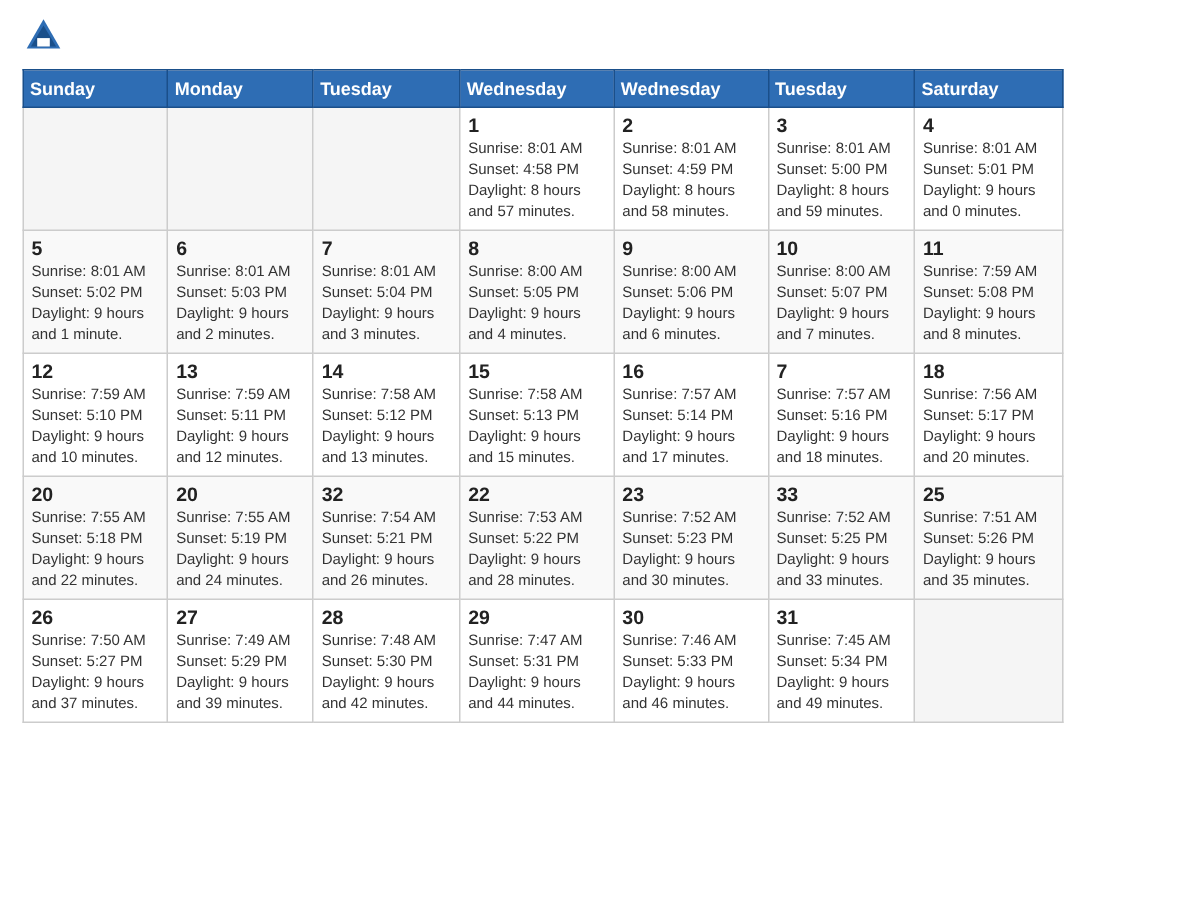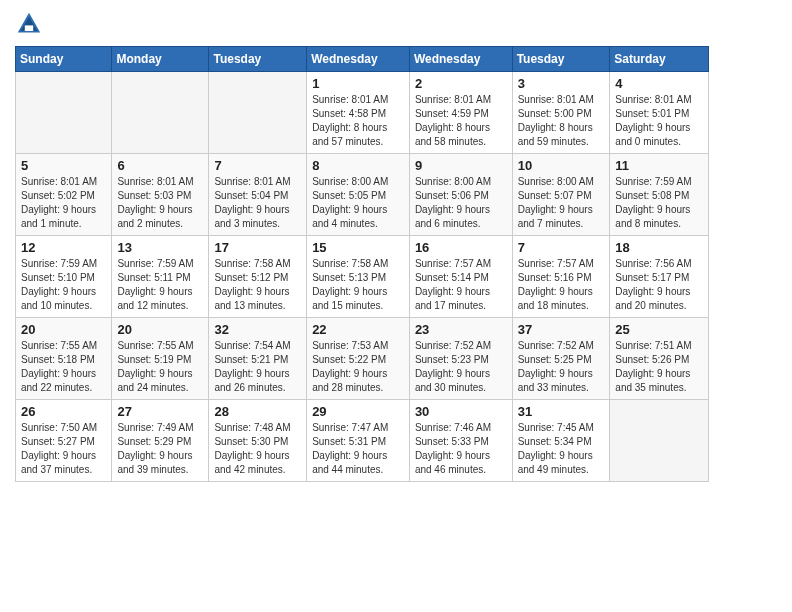--- a/index.html
+++ b/index.html
@@ -185,21 +185,21 @@
         <tr class="row-odd">
           <td>
             <span class="day-num">12</span>
             <div class="day-info">Sunrise: 7:59 AM<br>Sunset: 5:10 PM<br>Daylight: 9 hours and 10 minutes.</div>
           </td>
           <td>
             <span class="day-num">13</span>
             <div class="day-info">Sunrise: 7:59 AM<br>Sunset: 5:11 PM<br>Daylight: 9 hours and 12 minutes.</div>
           </td>
           <td>
-            <span class="day-num">17</span>
+            <span class="day-num">14</span>
             <div class="day-info">Sunrise: 7:58 AM<br>Sunset: 5:12 PM<br>Daylight: 9 hours and 13 minutes.</div>
           </td>
           <td>
             <span class="day-num">15</span>
             <div class="day-info">Sunrise: 7:58 AM<br>Sunset: 5:13 PM<br>Daylight: 9 hours and 15 minutes.</div>
           </td>
           <td>
             <span class="day-num">16</span>
             <div class="day-info">Sunrise: 7:57 AM<br>Sunset: 5:14 PM<br>Daylight: 9 hours and 17 minutes.</div>
           </td>
@@ -227,21 +227,21 @@
           </td>
           <td>
             <span class="day-num">22</span>
             <div class="day-info">Sunrise: 7:53 AM<br>Sunset: 5:22 PM<br>Daylight: 9 hours and 28 minutes.</div>
           </td>
           <td>
             <span class="day-num">23</span>
             <div class="day-info">Sunrise: 7:52 AM<br>Sunset: 5:23 PM<br>Daylight: 9 hours and 30 minutes.</div>
           </td>
           <td>
-            <span class="day-num">37</span>
+            <span class="day-num">33</span>
             <div class="day-info">Sunrise: 7:52 AM<br>Sunset: 5:25 PM<br>Daylight: 9 hours and 33 minutes.</div>
           </td>
           <td>
             <span class="day-num">25</span>
             <div class="day-info">Sunrise: 7:51 AM<br>Sunset: 5:26 PM<br>Daylight: 9 hours and 35 minutes.</div>
           </td>
         </tr>
         <tr class="row-odd">
           <td>
             <span class="day-num">26</span>

